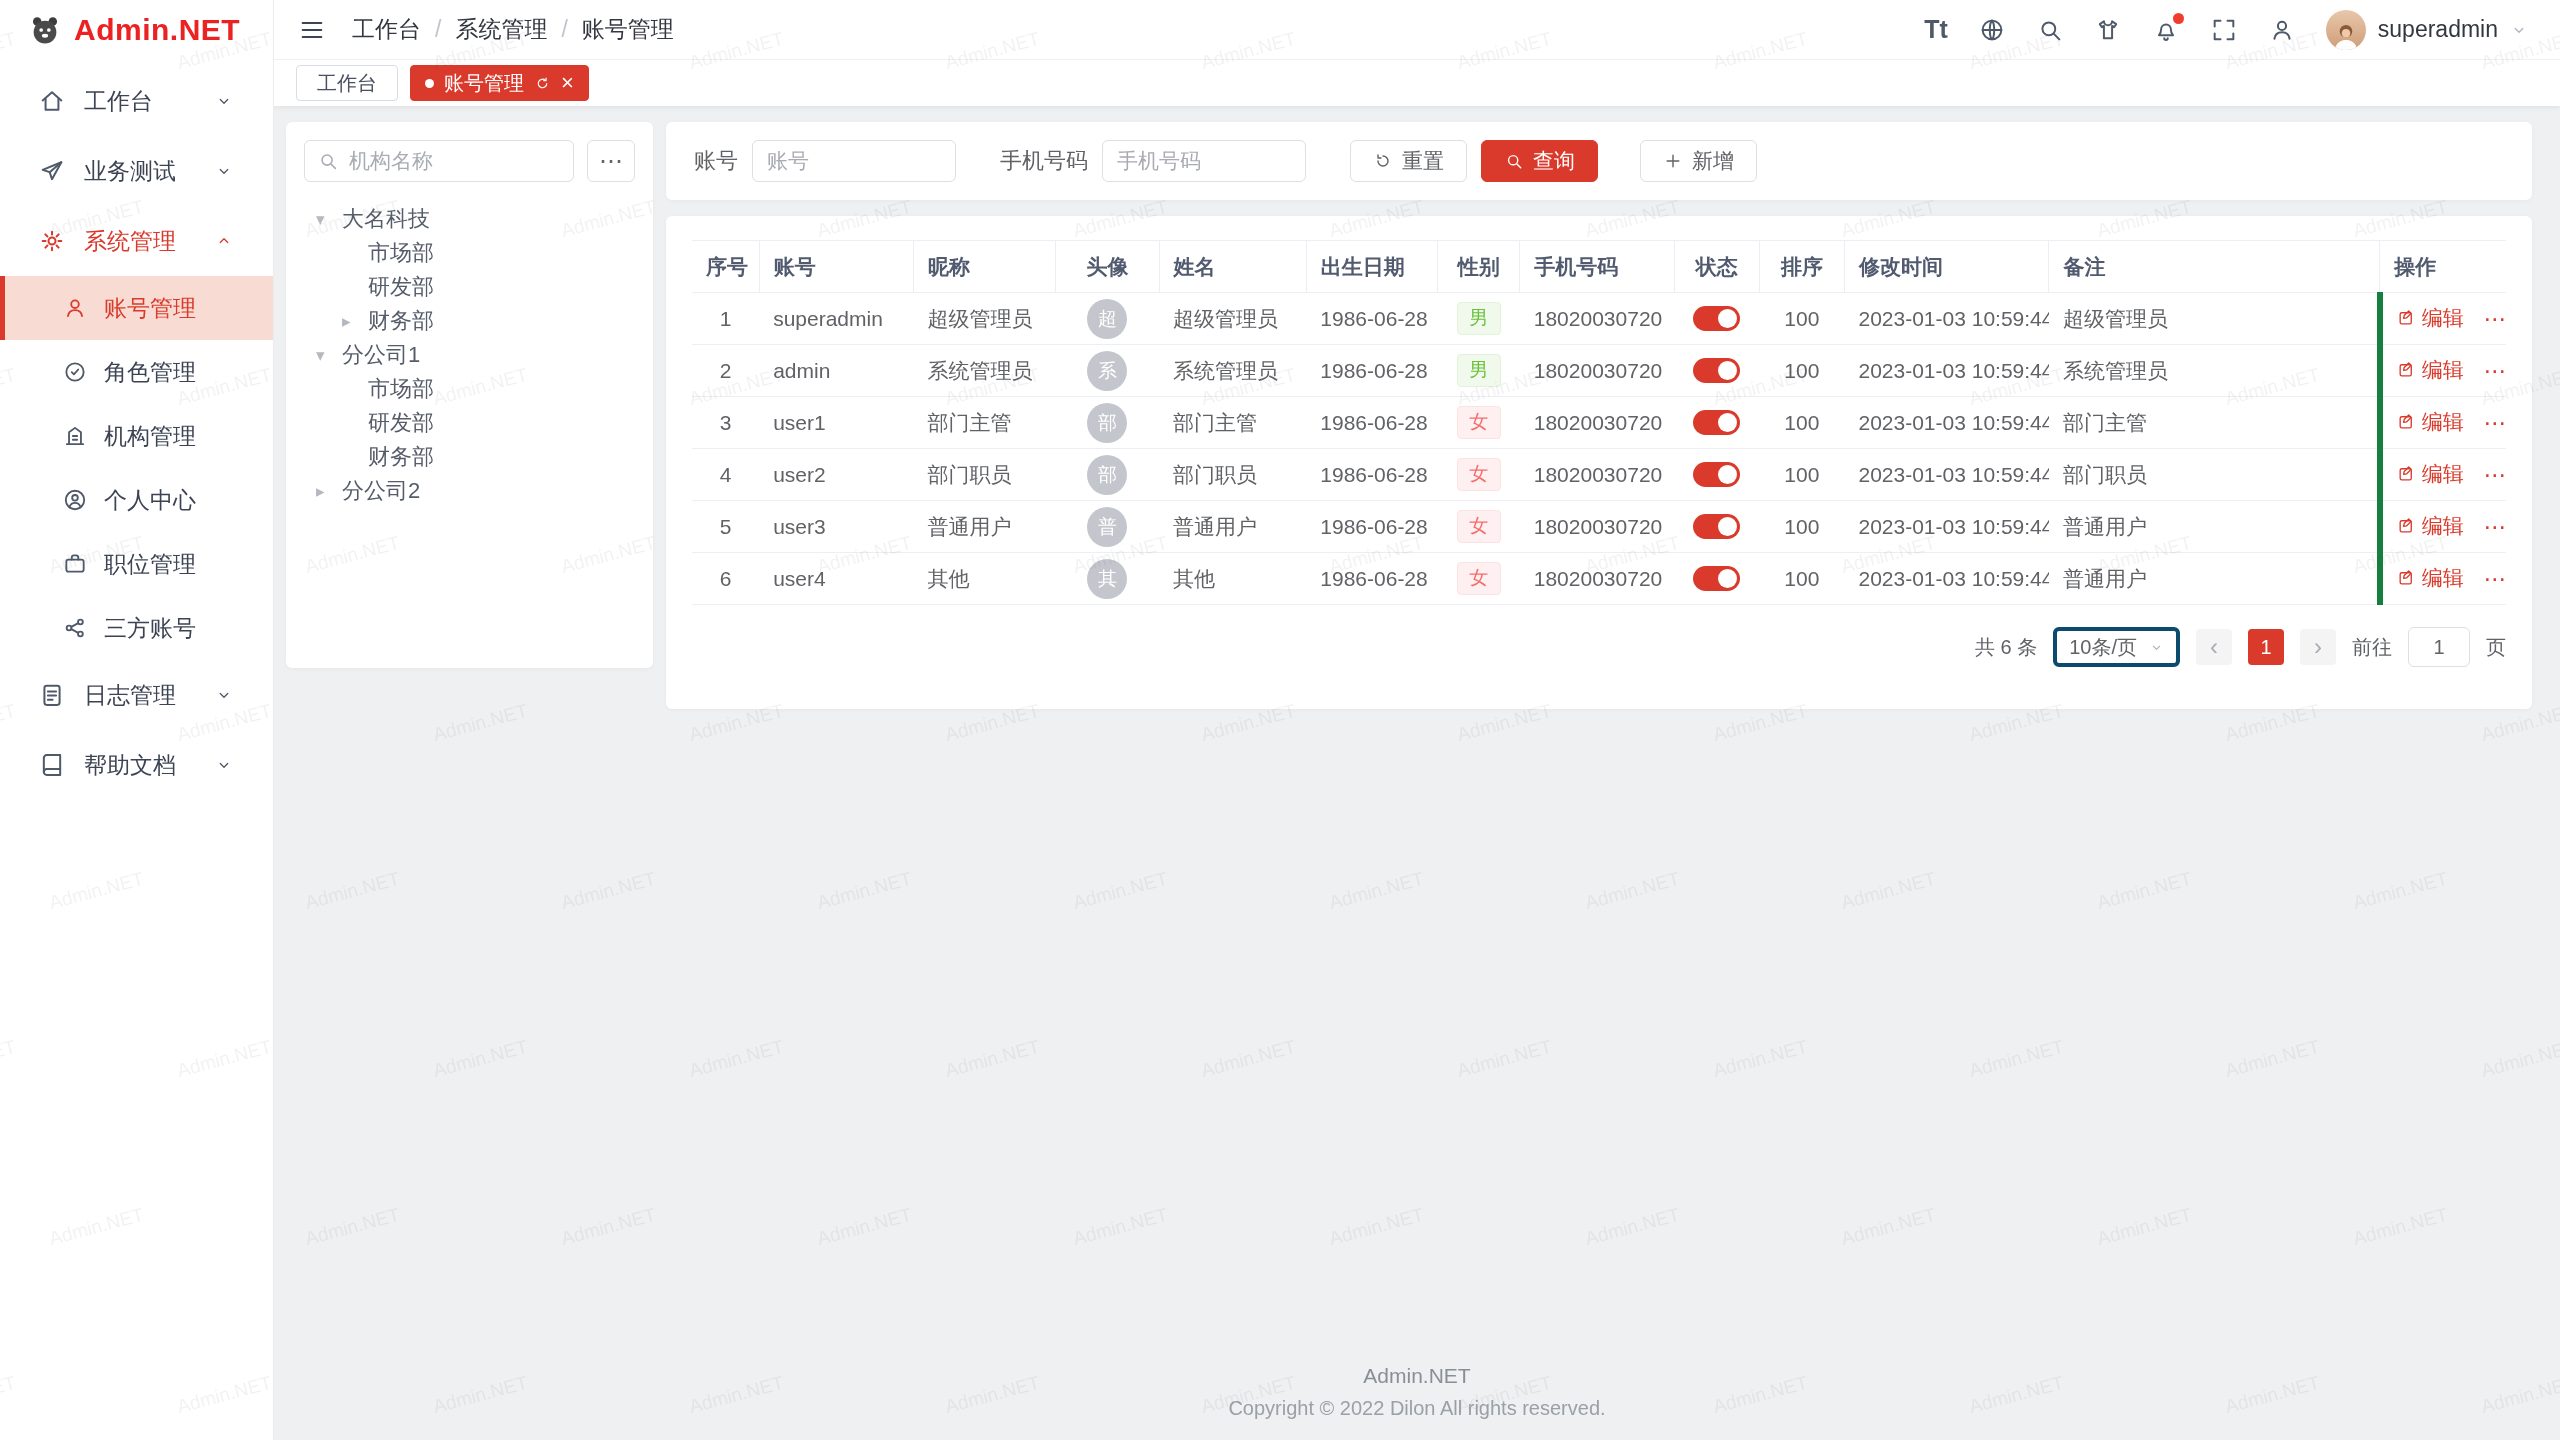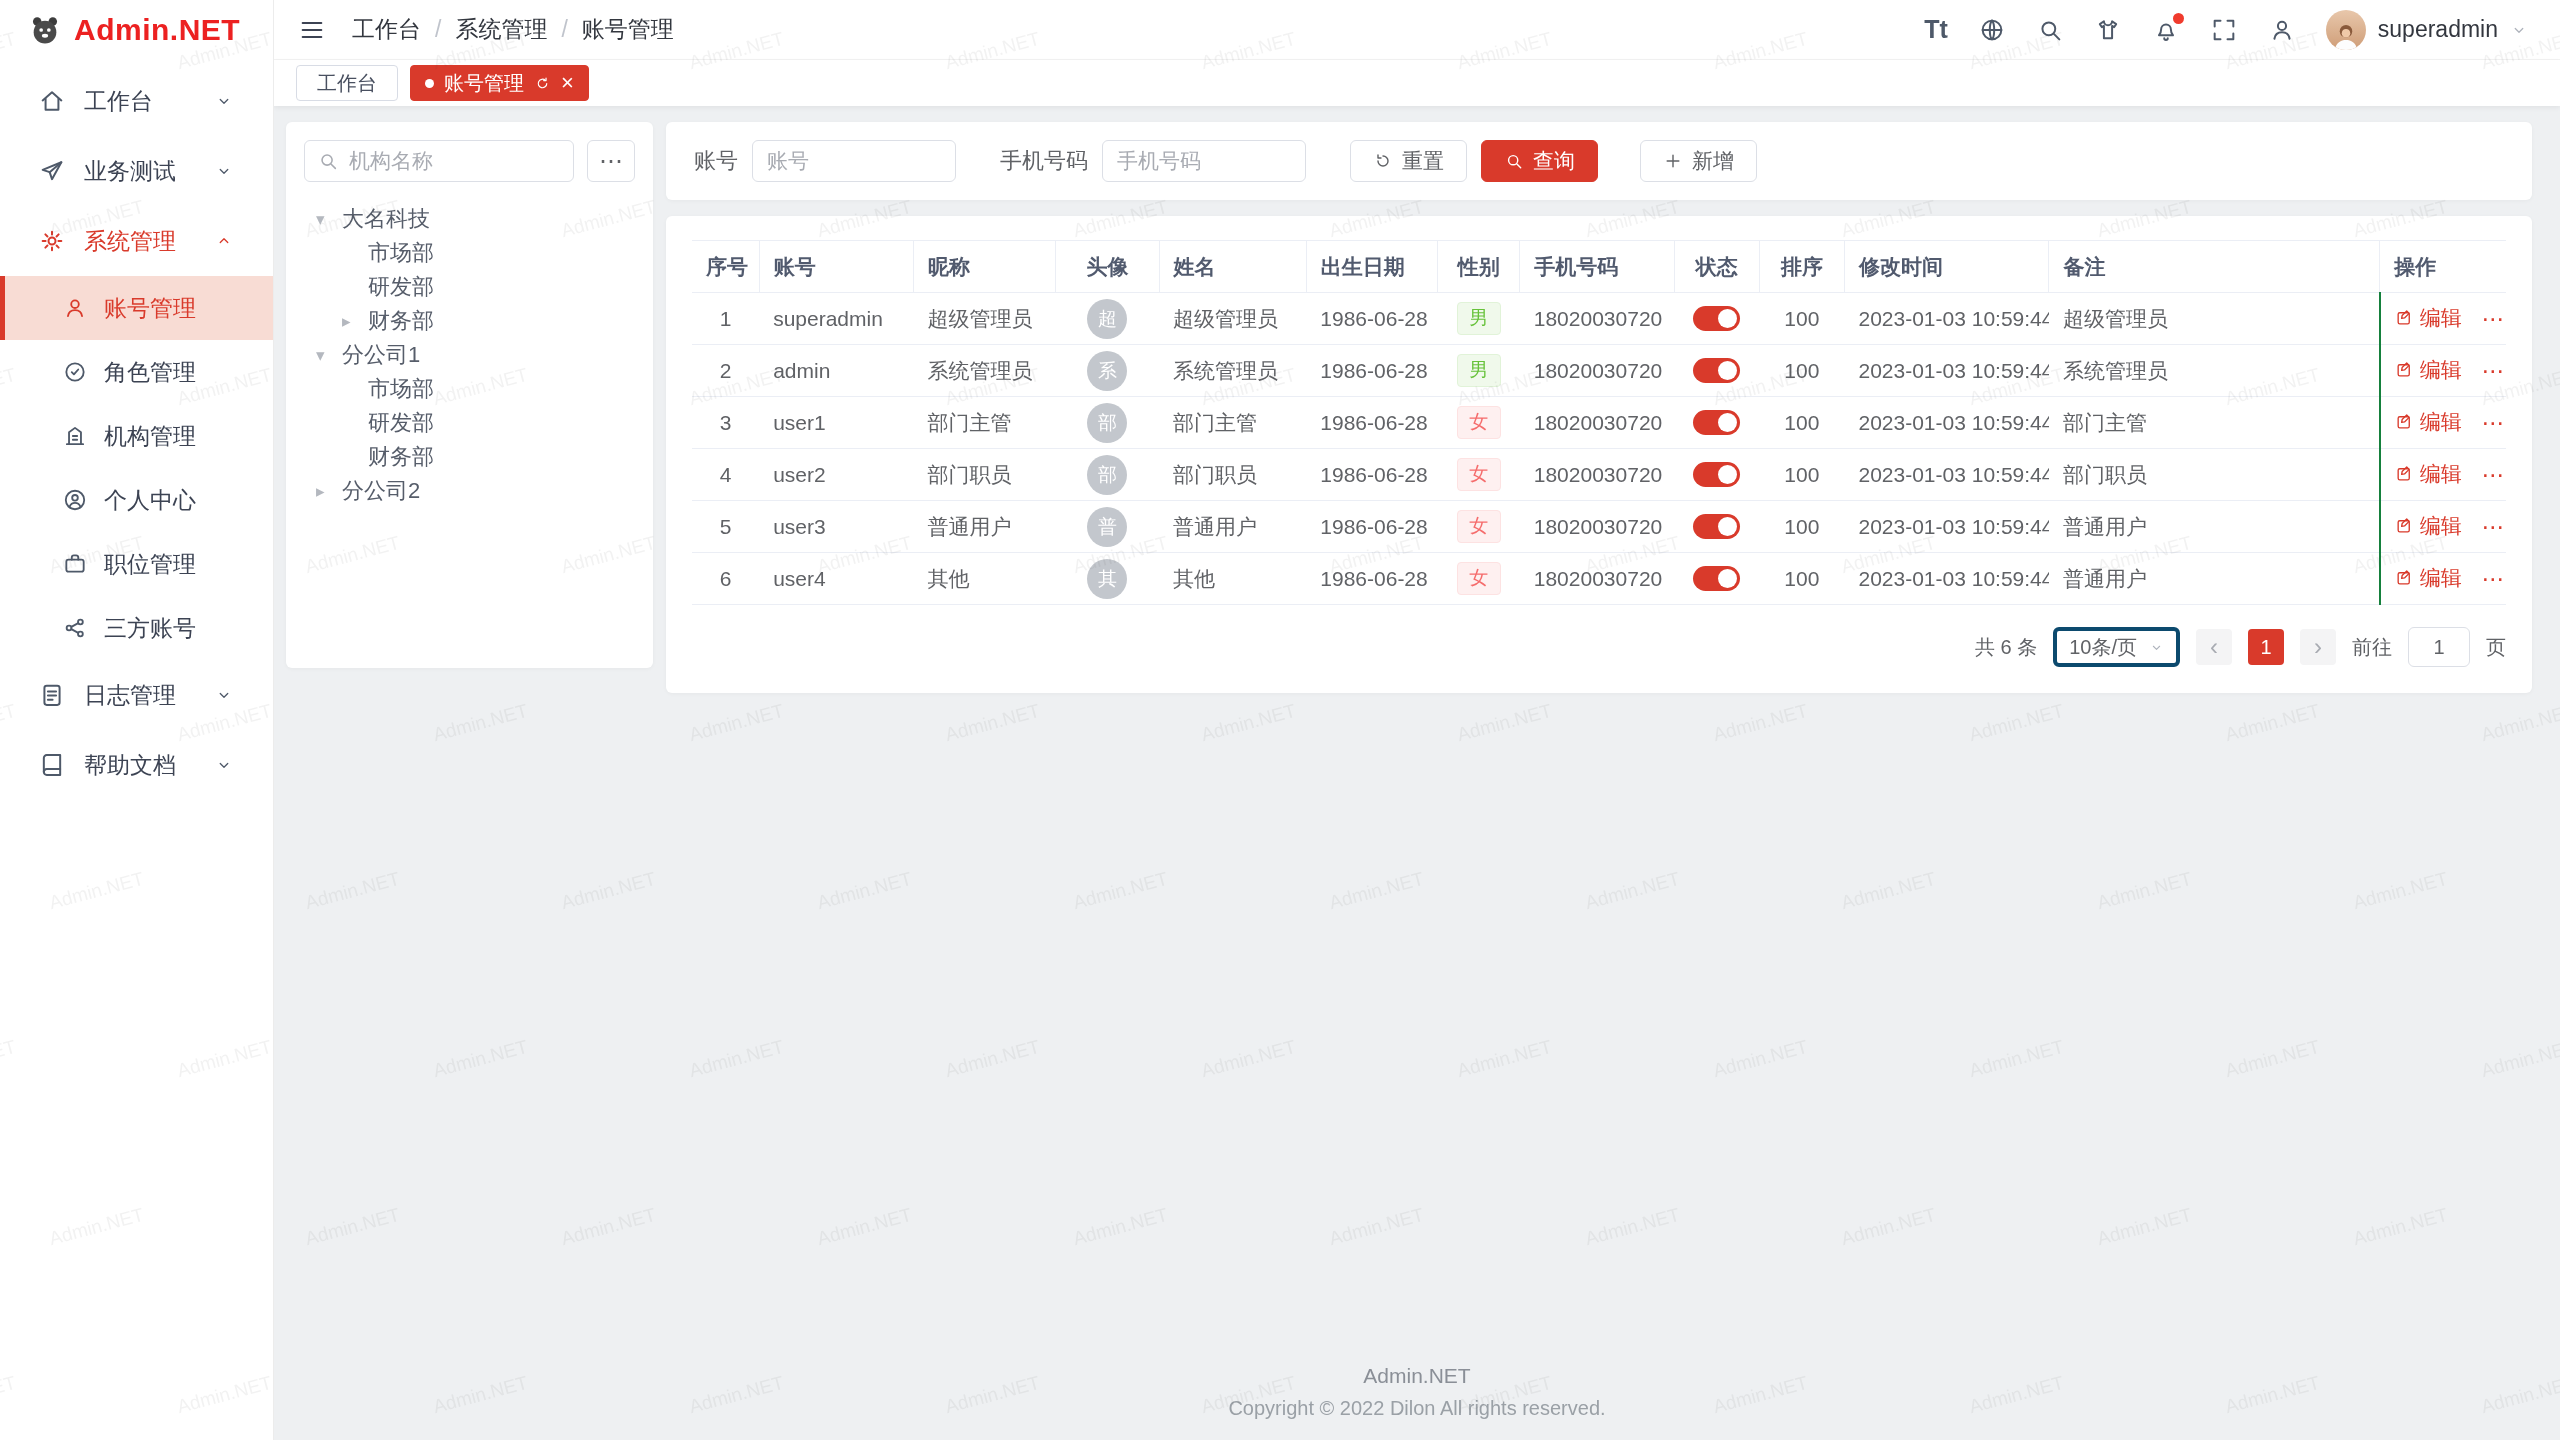--- a/index.html
+++ b/index.html
@@ -94,27 +94,27 @@
   .q-label { font-size:22px; color:#606266; white-space:nowrap; }
   .q-inp { width:204px; }
   .gap { width:16px; }
   .btn { height:42px; border-radius:6px; display:inline-flex; align-items:center; gap:9px;
          padding:0 22px; font-size:21px; cursor:pointer; border:1px solid #dcdfe6;
          background:#fff; color:#606266; white-space:nowrap; font-family:inherit; }
   .btn .ic { width:20px; height:20px; }
   .btn.primary { background:#d93a2b; border-color:#d93a2b; color:#fff; }
   .btn.add { margin-left:28px; }
 
-  .table-card { margin-top:16px; padding:24px 26px 26px; }
+  .table-card { margin-top:16px; padding:24px 26px 42px; }
   table { width:100%; border-collapse:collapse; table-layout:fixed; }
   th, td { height:52px; padding:0 14px; border-bottom:1px solid #ebeef5; text-align:left;
            font-size:21px; color:#606266; white-space:nowrap; overflow:hidden; }
   th { color:#515a6e; font-weight:600; border-top:1px solid #ebeef5; border-right:1px solid #ebeef5; }
   th:last-child { border-right:none; }
-  td.op { border-left:2px solid #15803d; }
+  td.op { border-left:6px solid #15803d; }
   .col-center { text-align:center; }
   .avatar-circle { display:inline-flex; width:40px; height:40px; border-radius:50%;
                    background:#c3c7cd; color:#fff; font-size:19px; align-items:center;
                    justify-content:center; vertical-align:middle; }
   .badge { display:inline-block; min-width:44px; padding:3px 10px; border-radius:4px;
            font-size:19px; text-align:center; line-height:1.3; }
   .badge.male { color:#67c23a; background:#f0f9eb; border:1px solid #e1f3d8; }
   .badge.female { color:#f56c6c; background:#fef0f0; border:1px solid #fde2e2; }
   .switch { width:47px; height:25px; border-radius:13px; background:#d93a2b; position:relative;
             display:inline-block; vertical-align:middle; cursor:pointer; }

